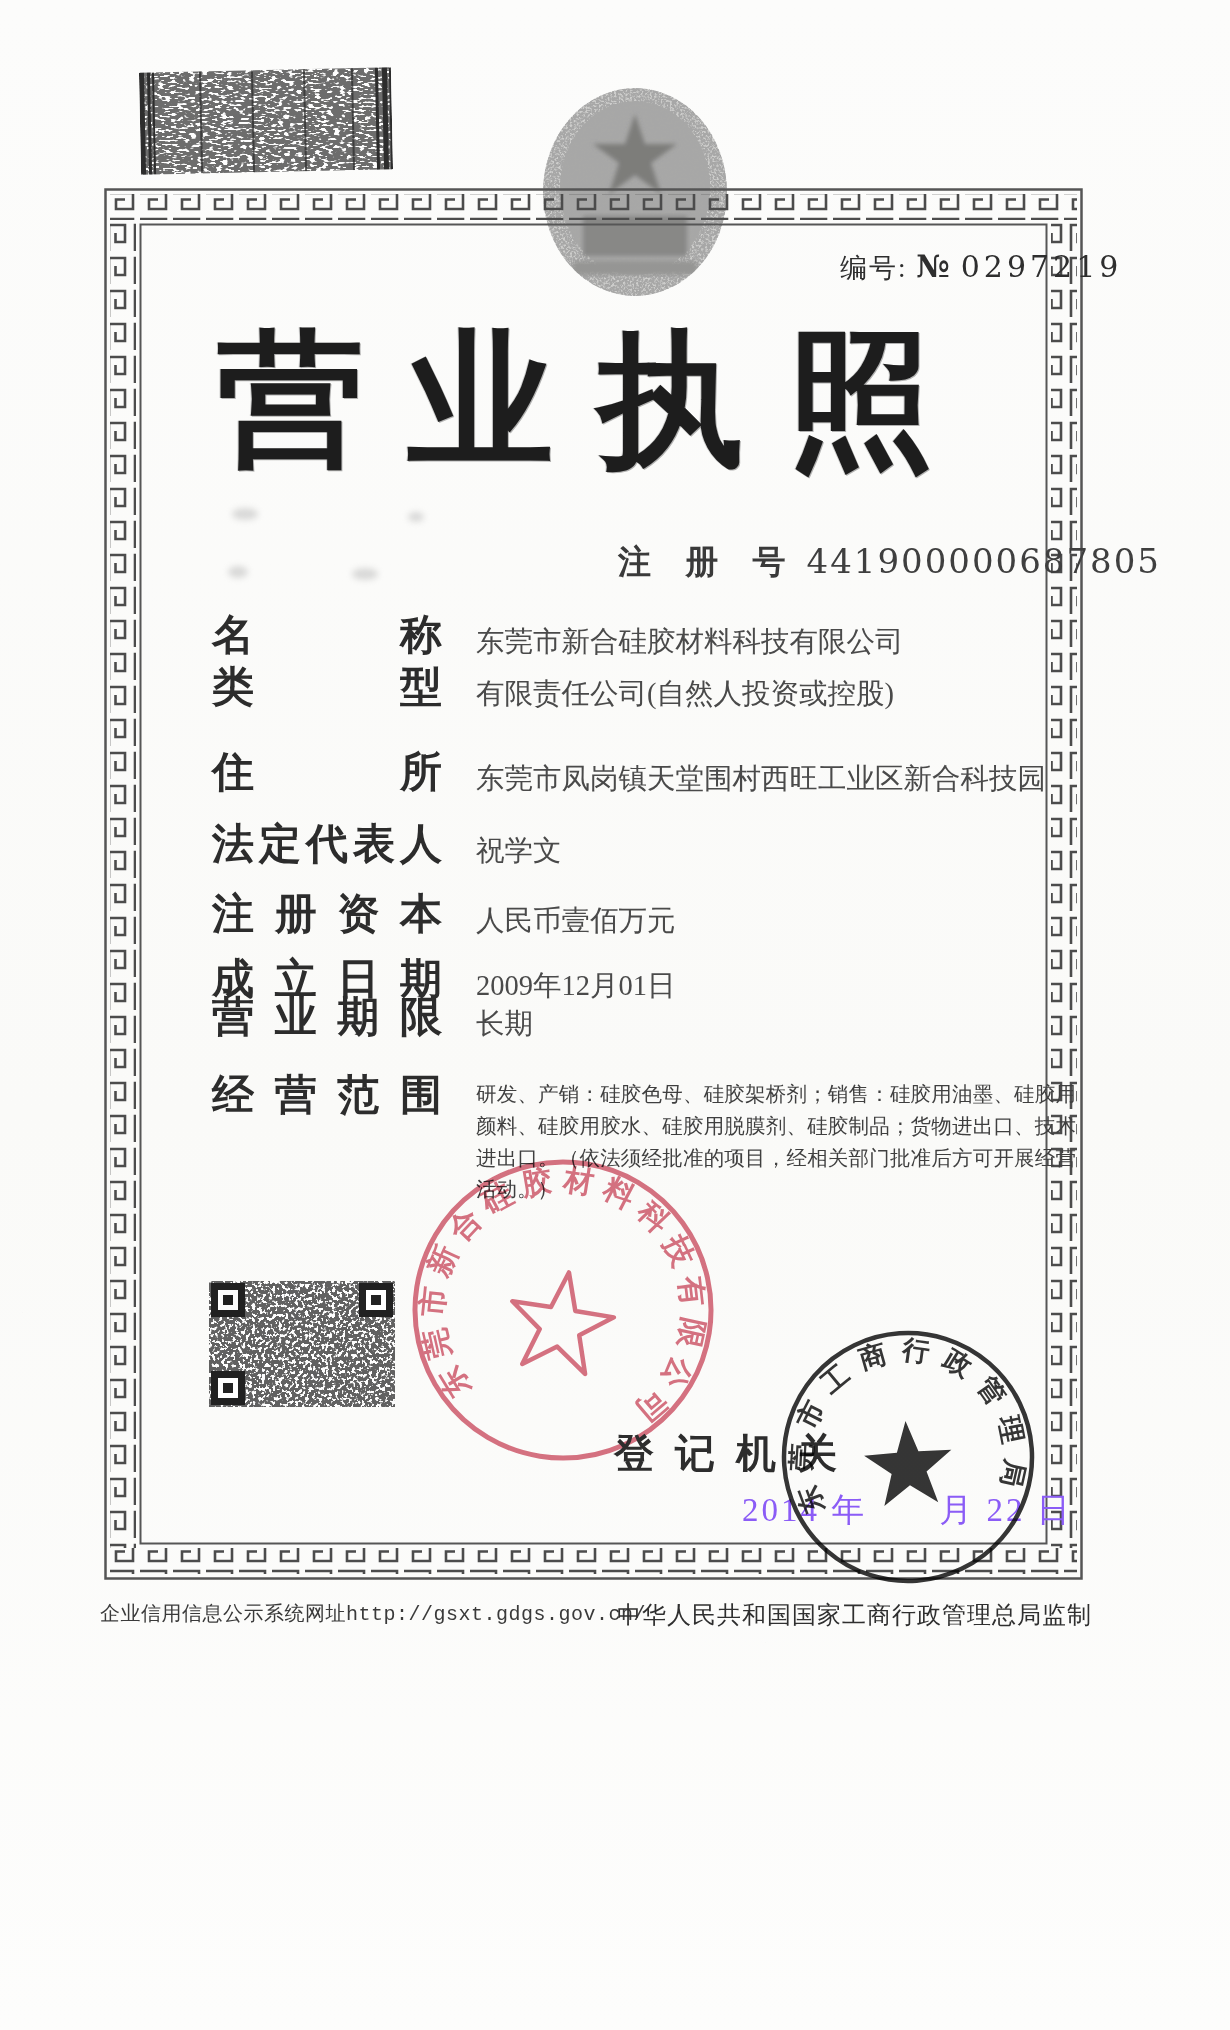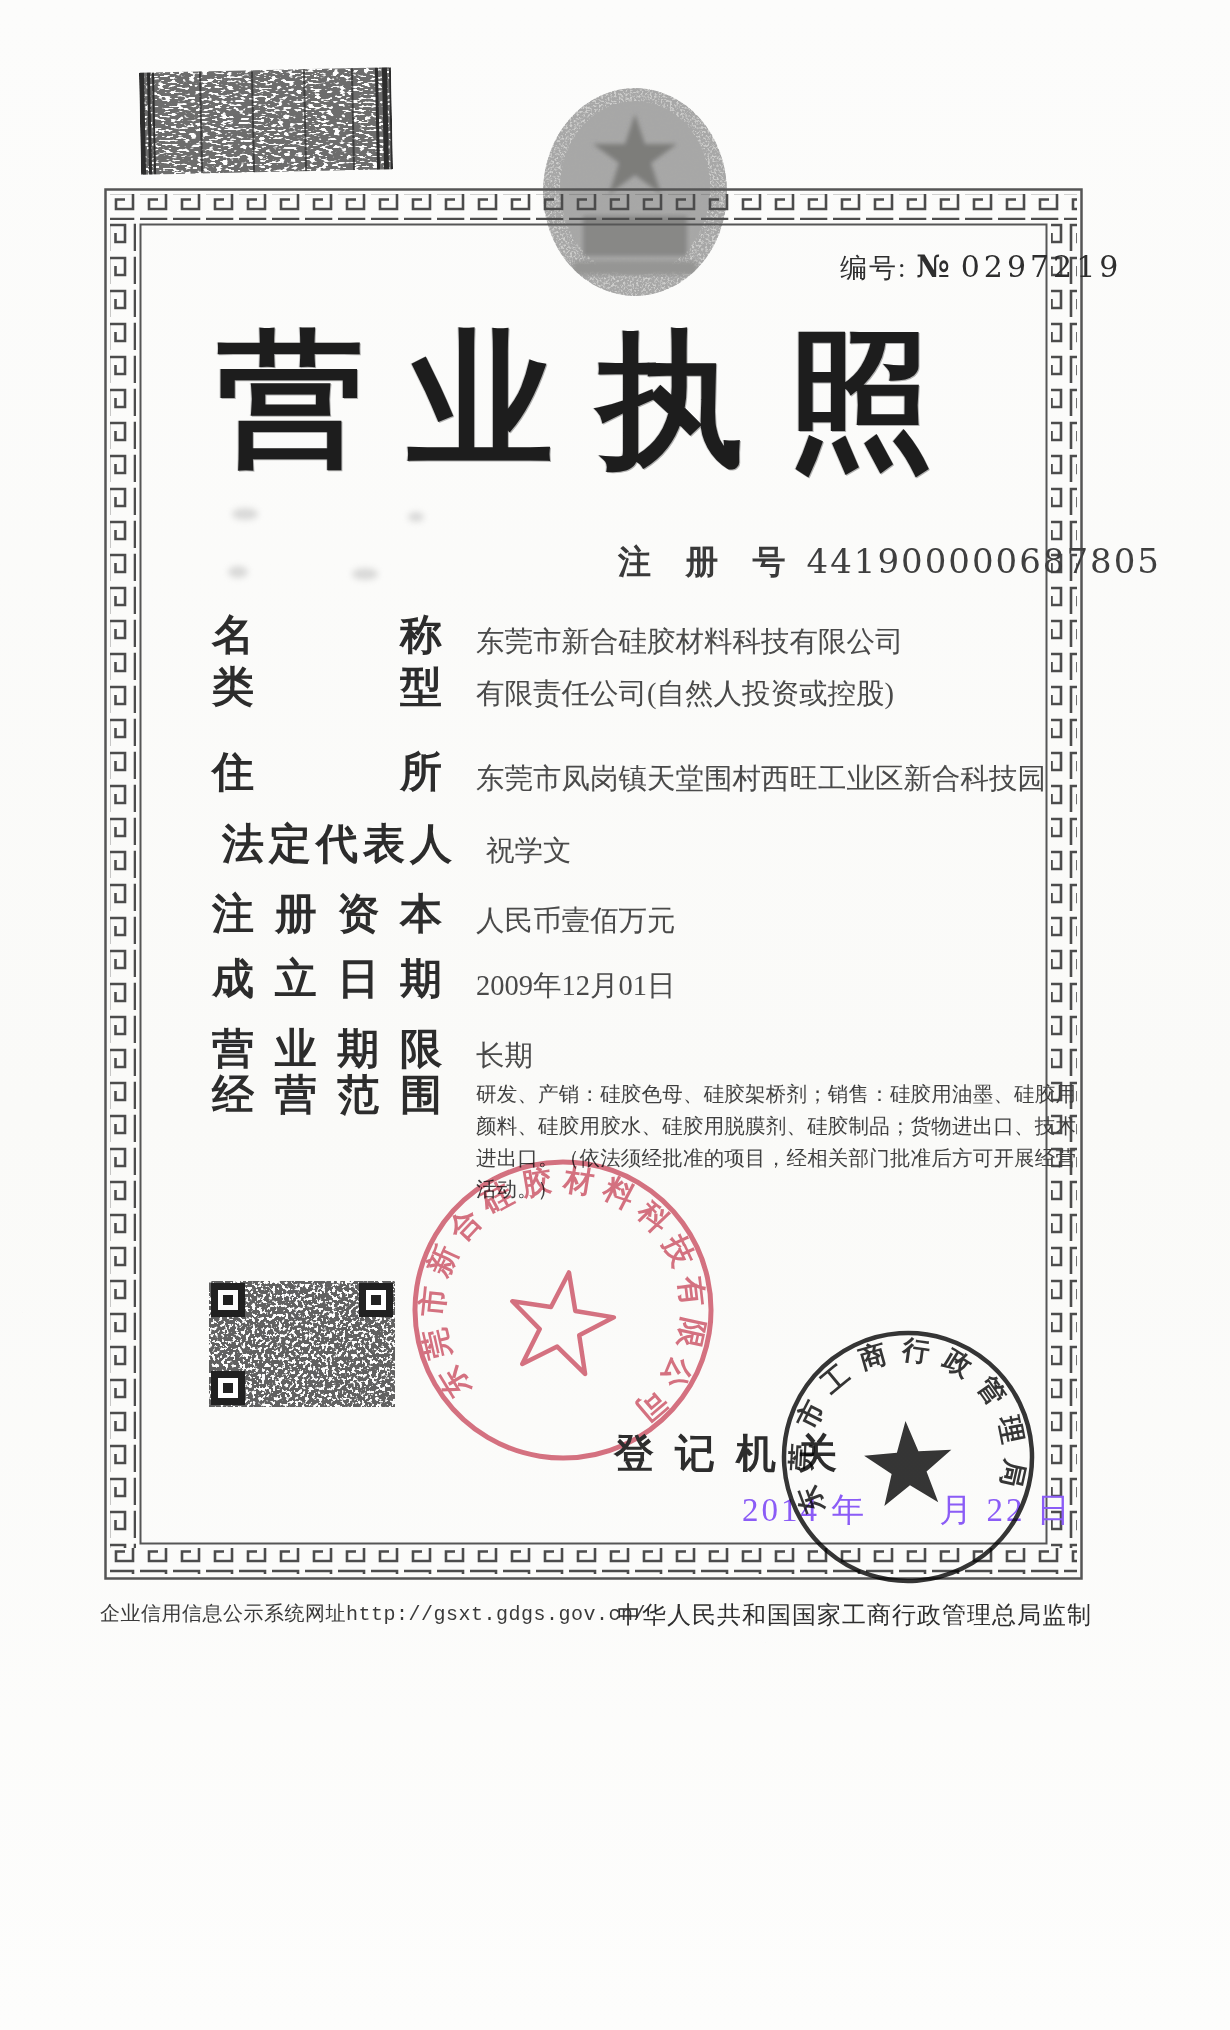--- a/index.html
+++ b/index.html
@@ -28,22 +28,22 @@
   .regno{left:618px;top:540px;white-space:nowrap;}
   .regno .lbl{font-size:33px;font-weight:700;letter-spacing:13px;color:#3a3a3a;}
   .regno .val{font-size:34px;letter-spacing:2px;color:#3f3f3f;font-family:"DejaVu Serif",serif;margin-left:4px;}
   
   .row{position:absolute;left:212px;display:flex;align-items:flex-start;}
   .row .lbl{
     width:230px;flex:0 0 230px;font-size:42px;font-weight:700;color:#2c2c2c;line-height:1;
     text-align:justify;text-align-last:justify;
   }
   .row .val{margin-left:34px;font-size:28.5px;color:#4a4a4a;padding-top:10px;line-height:1.25;white-space:nowrap;}
-  .r1{top:614px;} .r2{top:666px;} .r3{top:751px;} .r4{top:823px;margin-left:10px;}
-  .r5{top:893px;} .r6{top:958px;} .r7{top:1028px;} .r8{top:1074px;}
+  .r1{top:614px;} .r2{top:666px;} .r3{top:751px;} .r4{top:823px;}
+  .r5{top:893px;} .r6{top:958px;} .r7{top:996px;} .r8{top:1074px;}
   .r8 .val{font-size:20.5px;width:600px;white-space:normal;line-height:1.55;padding-top:5px;color:#3f3f3f;text-align:justify;}
   
   .qr{left:209px;top:1281px;width:186px;height:126px;opacity:.95;}
   .company-seal{left:407px;top:1154px;width:312px;height:312px;mix-blend-mode:multiply;opacity:.8;transform:rotate(9deg);}
   .reg-label{left:614px;top:1426px;font-size:40px;font-weight:700;letter-spacing:21px;color:#2d2d2d;white-space:nowrap;}
   .issue-date{left:742px;top:1488px;font-size:33px;color:#8b5cf6;letter-spacing:3px;white-space:nowrap;}
   .registrar-seal{left:777px;top:1326px;width:262px;height:262px;mix-blend-mode:multiply;opacity:.93;transform:rotate(-4deg);}
   
   .footer-left{left:100px;top:1600px;font-size:20px;color:#3a3a3a;font-family:"Liberation Mono","DejaVu Sans Mono",monospace;letter-spacing:.5px;}
   .footer-right{right:138px;top:1599px;font-size:24px;color:#2f2f2f;letter-spacing:1px;}

